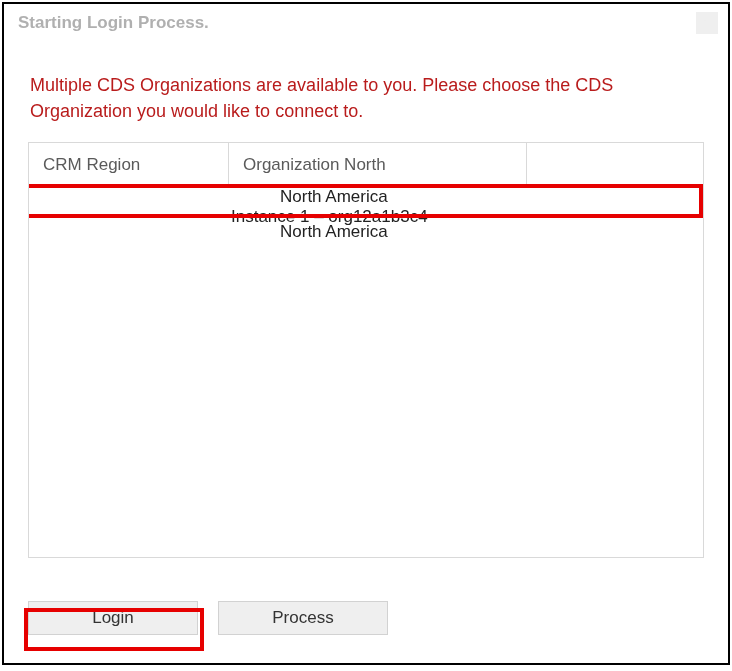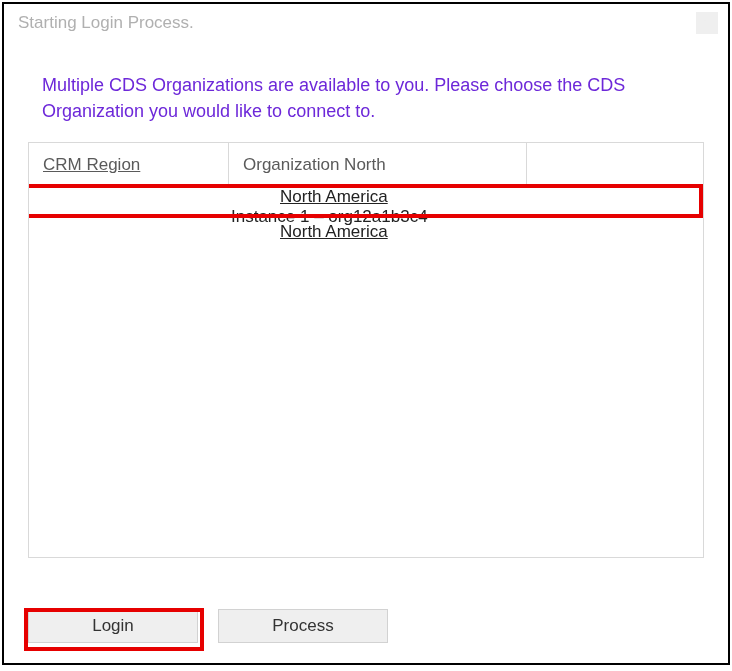--- a/index.html
+++ b/index.html
@@ -24,40 +24,40 @@
     }
     .titlebar {
       display: flex;
       justify-content: space-between;
       align-items: center;
       padding: 8px 10px 8px 14px;
     }
     .title-text {
       color: #b0b0b0;
       font-size: 17px;
-      font-weight: 400;
+      font-weight: 700;
     }
     .close-btn {
       width: 22px;
       height: 22px;
       background: #efefef;
       display: flex;
       align-items: center;
       justify-content: center;
       color: #efefef;
       font-size: 14px;
       line-height: 1;
       cursor: pointer;
     }
     .instructions {
-      color: #6d28d9;
+      color: #b91c1c;
       font-size: 18px;
       font-weight: 400;
       line-height: 1.45;
-      padding: 30px 26px 18px 38px;
+      padding: 30px 26px 18px 26px;
     }
     .grid-wrap {
       margin: 0 24px;
       border: 1px solid #d9d9d9;
       height: 416px;
       overflow: hidden;
       background: #fff;
     }
     .grid-header {
       display: flex;
@@ -67,21 +67,21 @@
     }
     .gh-cell {
       padding: 0 14px;
       color: #5a5a5a;
       font-size: 17px;
       border-right: 1px solid #d9d9d9;
       height: 100%;
       display: flex;
       align-items: center;
     }
-    .col-region { width: 200px; text-decoration: underline; }
+    .col-region { width: 200px; }
     .col-org { width: 298px; }
     .col-blank { flex: 1; border-right: none; }
     .grid-body {
       position: relative;
     }
     .grid-row {
       display: flex;
       height: 30px;
       align-items: center;
       cursor: pointer;
@@ -101,21 +101,21 @@
       pointer-events: none;
     }
     .highlight-row.row1 {
       left: -6px;
       top: -3px;
       width: 680px;
       height: 34px;
     }
     .button-bar {
       position: absolute;
-      bottom: 20px;
+      bottom: 28px;
       left: 24px;
       display: flex;
       gap: 20px;
     }
     .btn {
       width: 170px;
       height: 34px;
       background: #efefef;
       border: 1px solid #d2d2d2;
       color: #333;

